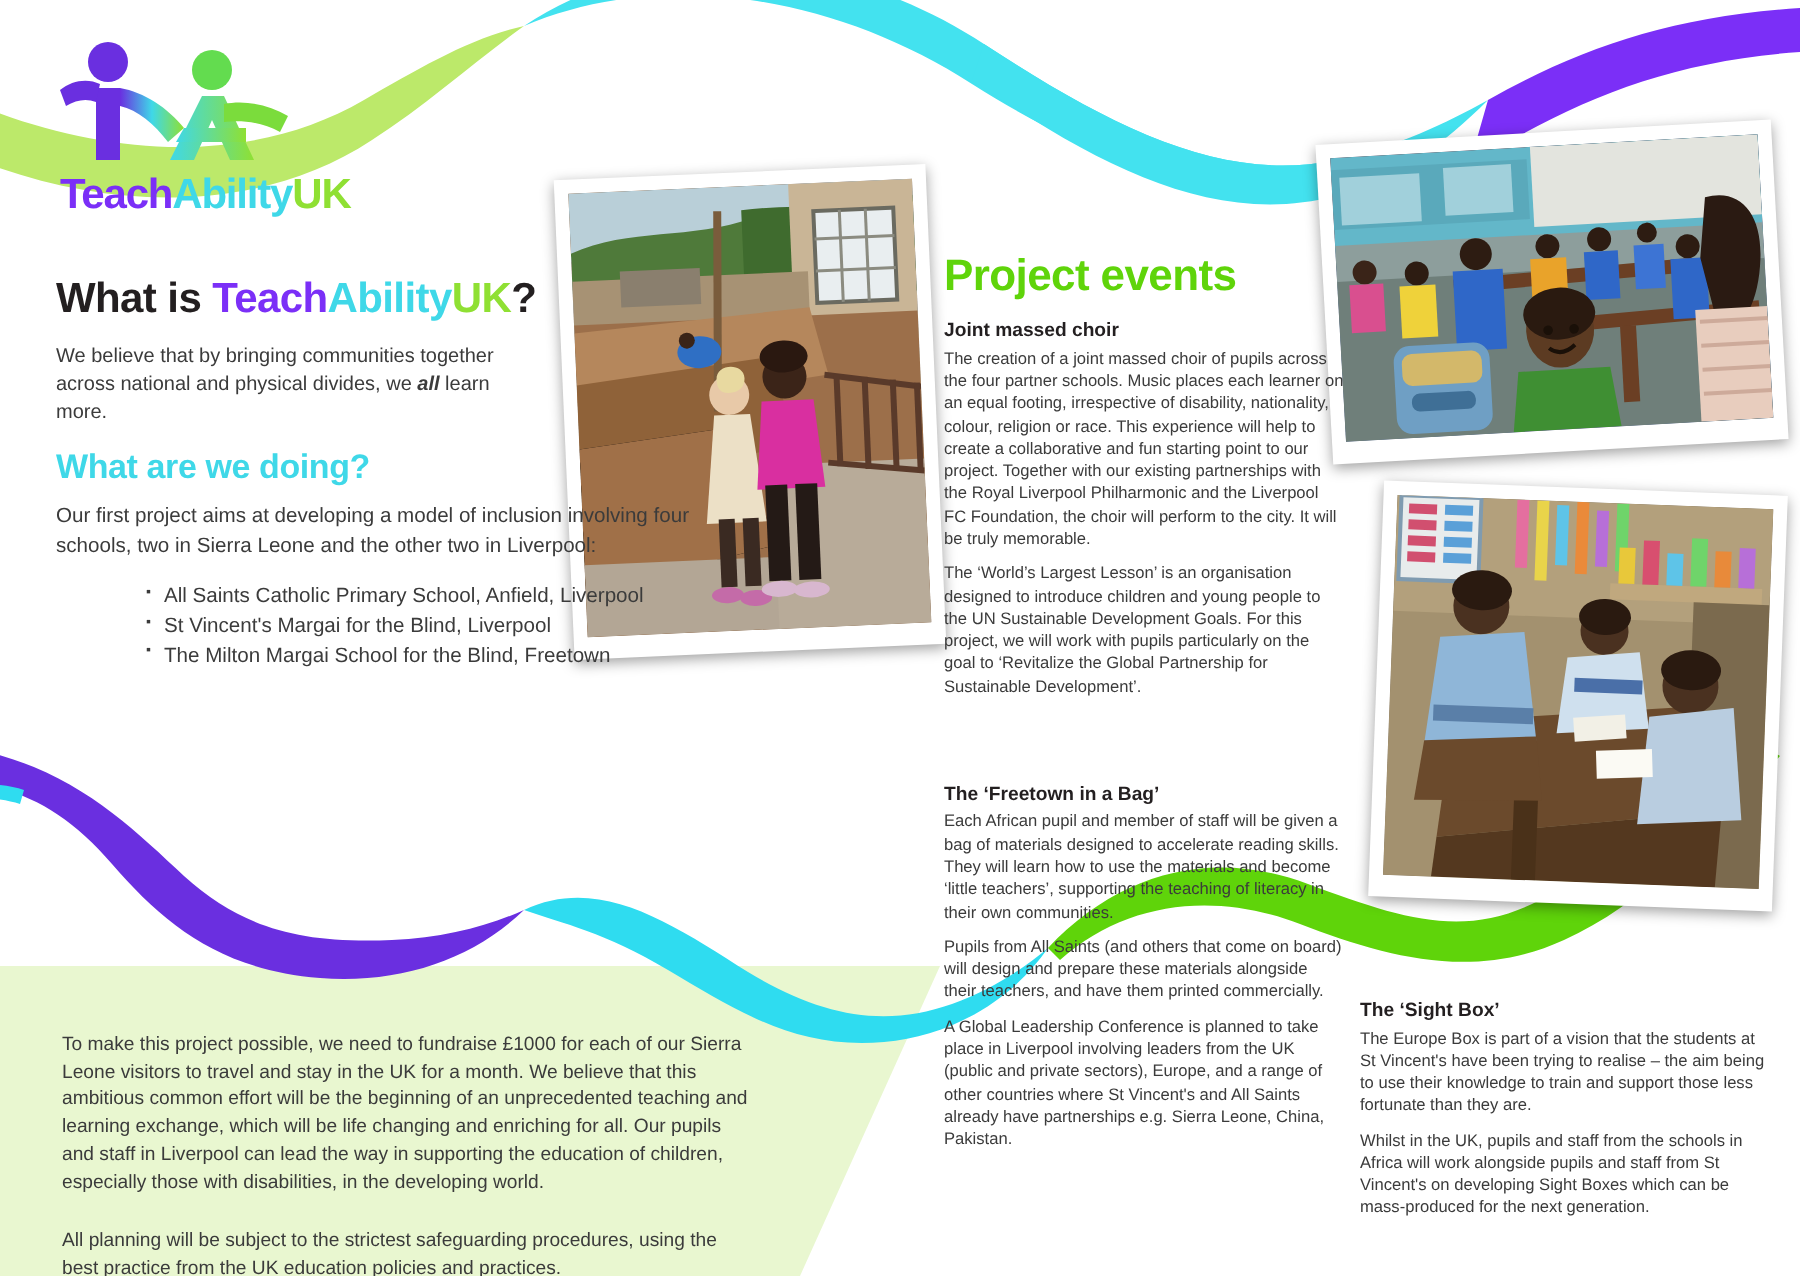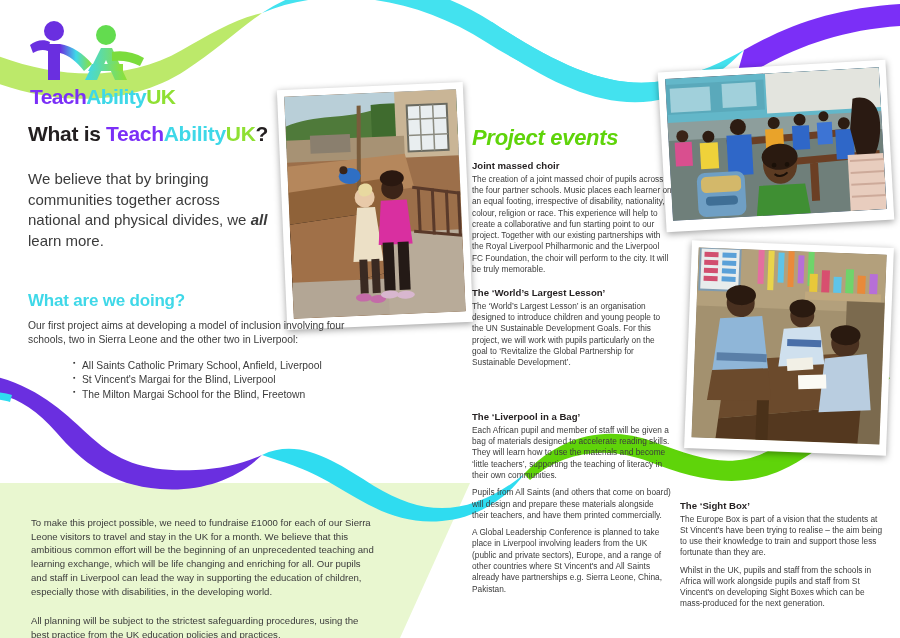--- a/index.html
+++ b/index.html
@@ -31,31 +31,30 @@
   .h1 .p{color:#7b2ff7;}
   .h1 .c{color:#3fd8e8;}
   .h1 .g{color:#8fe033;}
   .h2-cyan{
     font-size:17px;font-weight:bold;color:#3fd8e8;margin:0;line-height:1.1;
     letter-spacing:-0.2px;
   }
   .h2-green{
     font-size:22px;font-weight:bold;color:#5fd40a;margin:0;line-height:1.1;
     letter-spacing:-0.3px;
-    font-style:italic;
-  }
-
-  
-  #left-col{position:absolute;left:28px;top:122px;width:330px;z-index:5;}
+  }
+
+  
+  #left-col{position:absolute;left:28px;top:138px;width:330px;z-index:5;}
   .lead{
     font-size:11.5px;font-weight:bold;color:#231f20;
     line-height:1.36;margin:12px 0 0 0;
   }
   .body-sm{
-    font-size:15px;color:#3b3b3b;line-height:1.38;margin:24px 0 0 0;
+    font-size:10px;color:#3b3b3b;line-height:1.38;margin:11px 0 0 0;
   }
   .body-md{
     font-size:10.3px;color:#3b3b3b;line-height:1.42;margin:8px 0 0 0;
   }
   .schools{
     list-style:none;margin:11px 0 0 0;padding:0 0 0 45px;
   }
   .schools li{
     font-size:10.3px;color:#3b3b3b;line-height:1.42;position:relative;padding-left:9px;
   }
@@ -350,21 +349,21 @@
       </svg>
     </div>
   </div>
 
   <div id="left-col">
     <h1 class="h1"><span>What is </span><span class="p">Teach</span><span class="c">Ability</span><span class="g">UK</span><span>?</span></h1>
 
 
     <p class="body-sm" style="width:244px"><span>We believe that by bringing communities together across national and physical divides, we </span><b style="font-style:italic">all</b><span> learn more.</span></p>
 
-    <h2 class="h2-cyan" style="margin-top:40px">What are we doing?</h2>
+    <h2 class="h2-cyan" style="margin-top:12px">What are we doing?</h2>
 
     <p class="body-md" style="width:330px">Our first project aims at developing a model of inclusion involving four schools, two in Sierra Leone and the other two in Liverpool:</p>
 
     <ul class="schools">
       <li>All Saints Catholic Primary School, Anfield, Liverpool</li>
       <li>St Vincent's Margai for the Blind, Liverpool</li>
       <li>The Milton Margai School for the Blind, Freetown</li>
     </ul>
   </div>
 
@@ -372,24 +371,23 @@
     <p>To make this project possible, we need to fundraise £1000 for each of our Sierra Leone visitors to travel and stay in the UK for a month. We believe that this ambitious common effort will be the beginning of an unprecedented teaching and learning exchange, which will be life changing and enriching for all. Our pupils and staff in Liverpool can lead the way in supporting the education of children, especially those with disabilities, in the developing world.</p>
     <p>All planning will be subject to the strictest safeguarding procedures, using the best practice from the UK education policies and practices.</p>
   </div>
 
   <div id="mid-col">
     <h2 class="h2-green">Project events</h2>
 
     <h3 class="ev-h" style="margin-top:10px">Joint massed choir</h3>
     <p class="ev-p">The creation of a joint massed choir of pupils across the four partner schools. Music places each learner on an equal footing, irrespective of disability, nationality, colour, religion or race. This experience will help to create a collaborative and fun starting point to our project. Together with our existing partnerships with the Royal Liverpool Philharmonic and the Liverpool FC Foundation, the choir will perform to the city. It will be truly memorable.</p>
 
-    <h3 class="ev-h">The ‘World’s Largest Lesson’</h3>
     <p class="ev-p">The ‘World’s Largest Lesson’ is an organisation designed to introduce children and young people to the UN Sustainable Development Goals. For this project, we will work with pupils particularly on the goal to ‘Revitalize the Global Partnership for Sustainable Development’.</p>
 
-    <h3 class="ev-h" style="margin-top:43px">The ‘Liverpool in a Bag’</h3>
+    <h3 class="ev-h" style="margin-top:43px">The ‘Freetown in a Bag’</h3>
     <p class="ev-p">Each African pupil and member of staff will be given a bag of materials designed to accelerate reading skills. They will learn how to use the materials and become ‘little teachers’, supporting the teaching of literacy in their own communities.</p>
     <p class="ev-p">Pupils from All Saints (and others that come on board) will design and prepare these materials alongside their teachers, and have them printed commercially.</p>
 
     <p class="ev-p">A Global Leadership Conference is planned to take place in Liverpool involving leaders from the UK (public and private sectors), Europe, and a range of other countries where St Vincent's and All Saints already have partnerships e.g. Sierra Leone, China, Pakistan.</p>
   </div>
 
   <div id="right-col">
     <h3 class="ev-h" style="margin-top:0">The ‘Sight Box’</h3>
     <p class="ev-p">The Europe Box is part of a vision that the students at St Vincent's have been trying to realise – the aim being to use their knowledge to train and support those less fortunate than they are.</p>
     <p class="ev-p">Whilst in the UK, pupils and staff from the schools in Africa will work alongside pupils and staff from St Vincent's on developing Sight Boxes which can be mass-produced for the next generation.</p>

